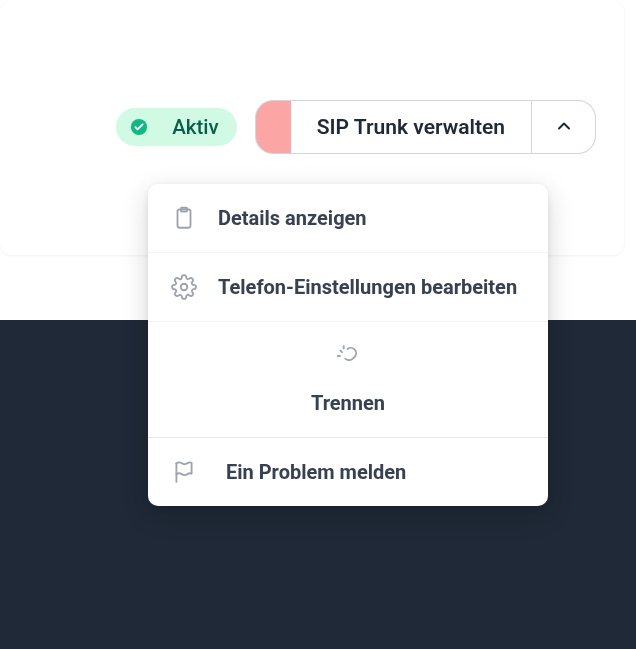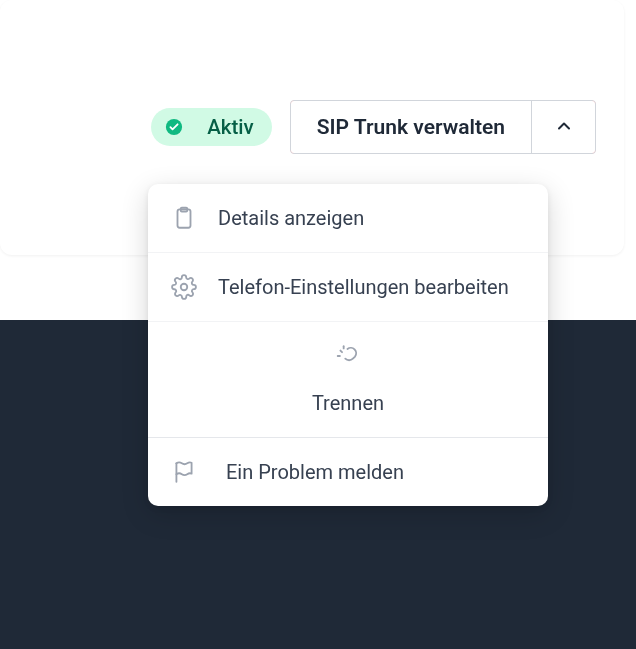--- a/index.html
+++ b/index.html
@@ -65,23 +65,24 @@
       width: 18px;
       height: 18px;
       display: inline-flex;
       align-items: center;
       justify-content: center;
     }
 
     .button-group {
       display: inline-flex;
       border: 1px solid #d1d5db;
-      border-radius: 4px;
+      border-radius: 18px;
       overflow: hidden;
       background: #fca5a5;
+      padding-left: 35px;
     }
 
     .manage-button {
       padding: 14px 26px;
       font-size: 21px;
       font-weight: 600;
       color: #1f2937;
       background: #ffffff;
       border: none;
       cursor: pointer;
@@ -136,21 +137,21 @@
       display: flex;
       align-items: center;
       justify-content: center;
       color: #9ca3af;
     }
 
     .dropdown-label {
       font-size: 20px;
       color: #374151;
       line-height: 1.35;
-      font-weight: 400;
+      font-weight: 700;
     }
   </style>
 </head>
 <body>
 
 <div class="top-white"></div>
 
 <div class="card">
   <div class="header-row">
 

